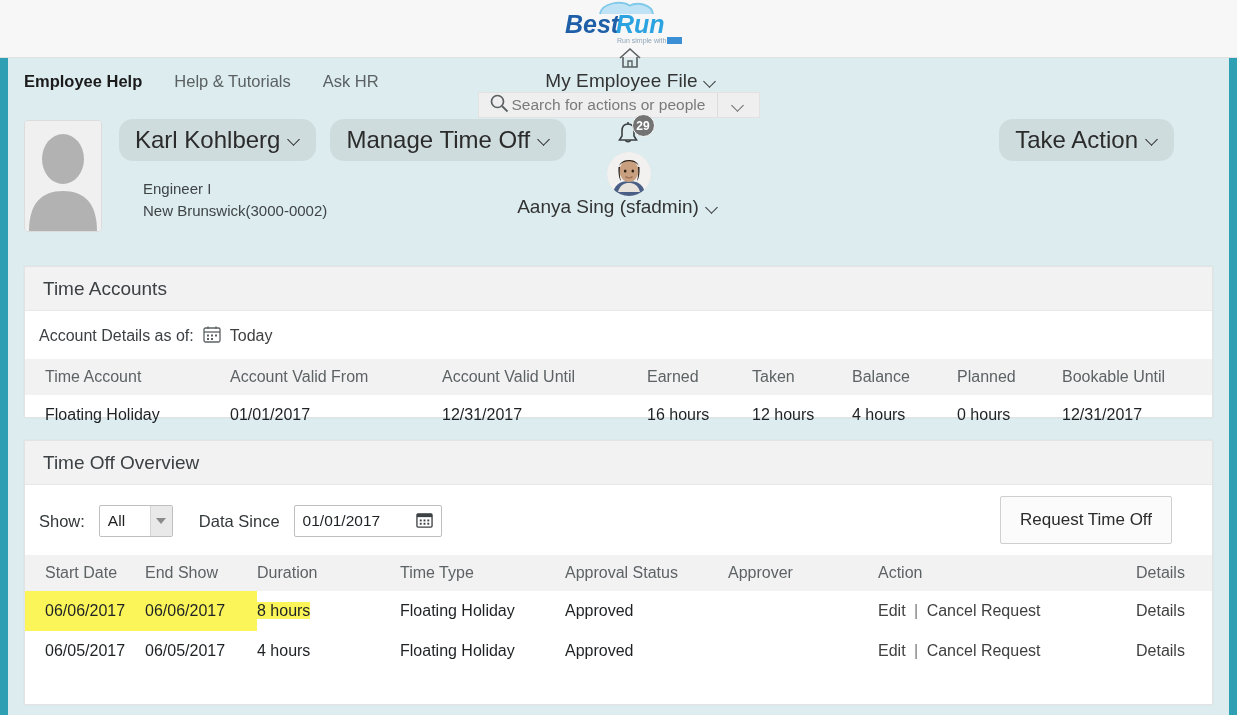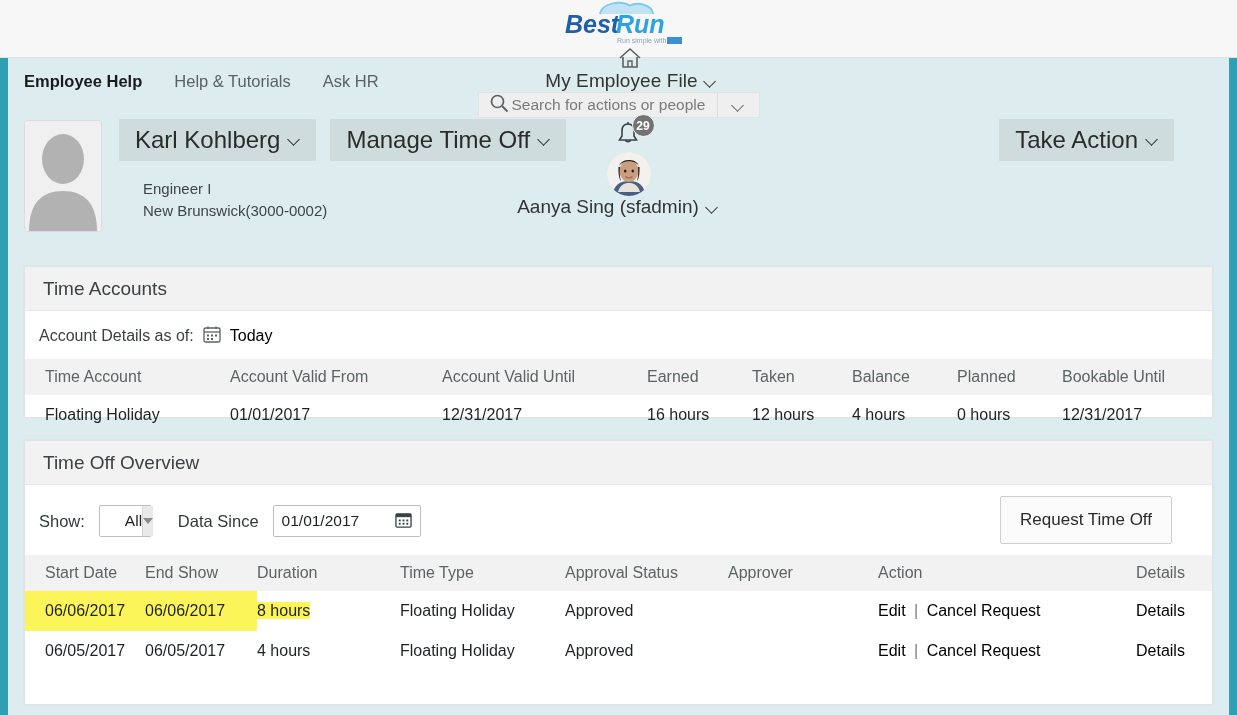--- a/index.html
+++ b/index.html
@@ -79,21 +79,21 @@
   .navtab.active { color: #1b1b1b; font-weight: bold; }
 
   
   .emp-header { position: absolute; top: 110px; left: 24px; right: 24px; height: 135px; }
   .emp-photo {
     position: absolute; left: 0; top: 10px; width: 78px; height: 112px;
     background: #f0f0f0; border: 1px solid #dcdcdc; border-radius: 4px; overflow: hidden;
   }
   .pill {
     display: inline-flex; align-items: center; gap: 9px;
-    background: #cfdcdd; border-radius: 1px; padding: 7px 16px;
+    background: #cfdcdd; border-radius: 14px; padding: 7px 16px;
     font-size: 24px; color: #2b2b2b; line-height: 1.15;
   }
   .emp-names { position: absolute; left: 95px; top: 9px; display: flex; gap: 14px; }
   .emp-sub { position: absolute; left: 119px; top: 68px; font-size: 15px; color: #3f4447; line-height: 1.48; }
   .take-action { position: absolute; right: 39px; top: 9px; }
 
   
   .card {
     position: absolute; left: 24px; right: 24px; background: #ffffff;
     border: 1px solid #e3e3e3; box-shadow: 0 0 2px rgba(0,0,0,.05);
@@ -103,39 +103,39 @@
     display: flex; align-items: center; padding-left: 18px;
     font-size: 19px; color: #3c4144;
   }
   .card-accounts { top: 266px; height: 152px; }
   .card-overview { top: 440px; height: 265px; }
 
   .asof {
     display: flex; align-items: center; gap: 9px; font-size: 16px;
     color: #3c4144; padding: 14px 0 10px 14px;
   }
-  .link { color: #000000; cursor: pointer; }
+  .link { color: #404040; cursor: pointer; }
 
   table { width: 100%; border-collapse: collapse; }
   thead th {
     background: #f2f2f2; text-align: left; font-weight: normal;
     font-size: 16px; color: #5d6365; padding: 9px 0 9px 0;
   }
   tbody td { font-size: 16px; color: #1e2224; padding: 11px 0; }
   .acct-table { margin-top: 2px; }
   .acct-table th:first-child, .acct-table td:first-child { padding-left: 20px; }
 
   .hl { background: #fbf55a; }
 
   
   .ovcontrols { display: flex; align-items: center; padding: 20px 0 0 14px; gap: 14px; }
   .lbl { font-size: 16.5px; color: #33383a; }
   .select {
-    display: inline-flex; align-items: stretch; height: 32px; width: 53px;
-    border: 1px solid #bfbfbf; background: #fff; border-radius: 2px; padding-left: 17px;
+    display: inline-flex; align-items: stretch; height: 32px; width: 74px;
+    border: 1px solid #bfbfbf; background: #fff; border-radius: 2px;
   }
   .select .val { flex: 1 1 auto; display: flex; align-items: center; padding-left: 8px; font-size: 15.5px; color: #222; }
   .select .arw {
     width: 22px; background: #e9e9e9; border-left: 1px solid #d5d5d5;
     display: flex; align-items: center; justify-content: center;
   }
   .tri { width: 0; height: 0; border-left: 5px solid transparent; border-right: 5px solid transparent; border-top: 6px solid #8b8b8b; }
   .datefield {
     display: inline-flex; align-items: center; height: 32px; width: 148px;
     border: 1px solid #bfbfbf; background: #fff; border-radius: 2px;

